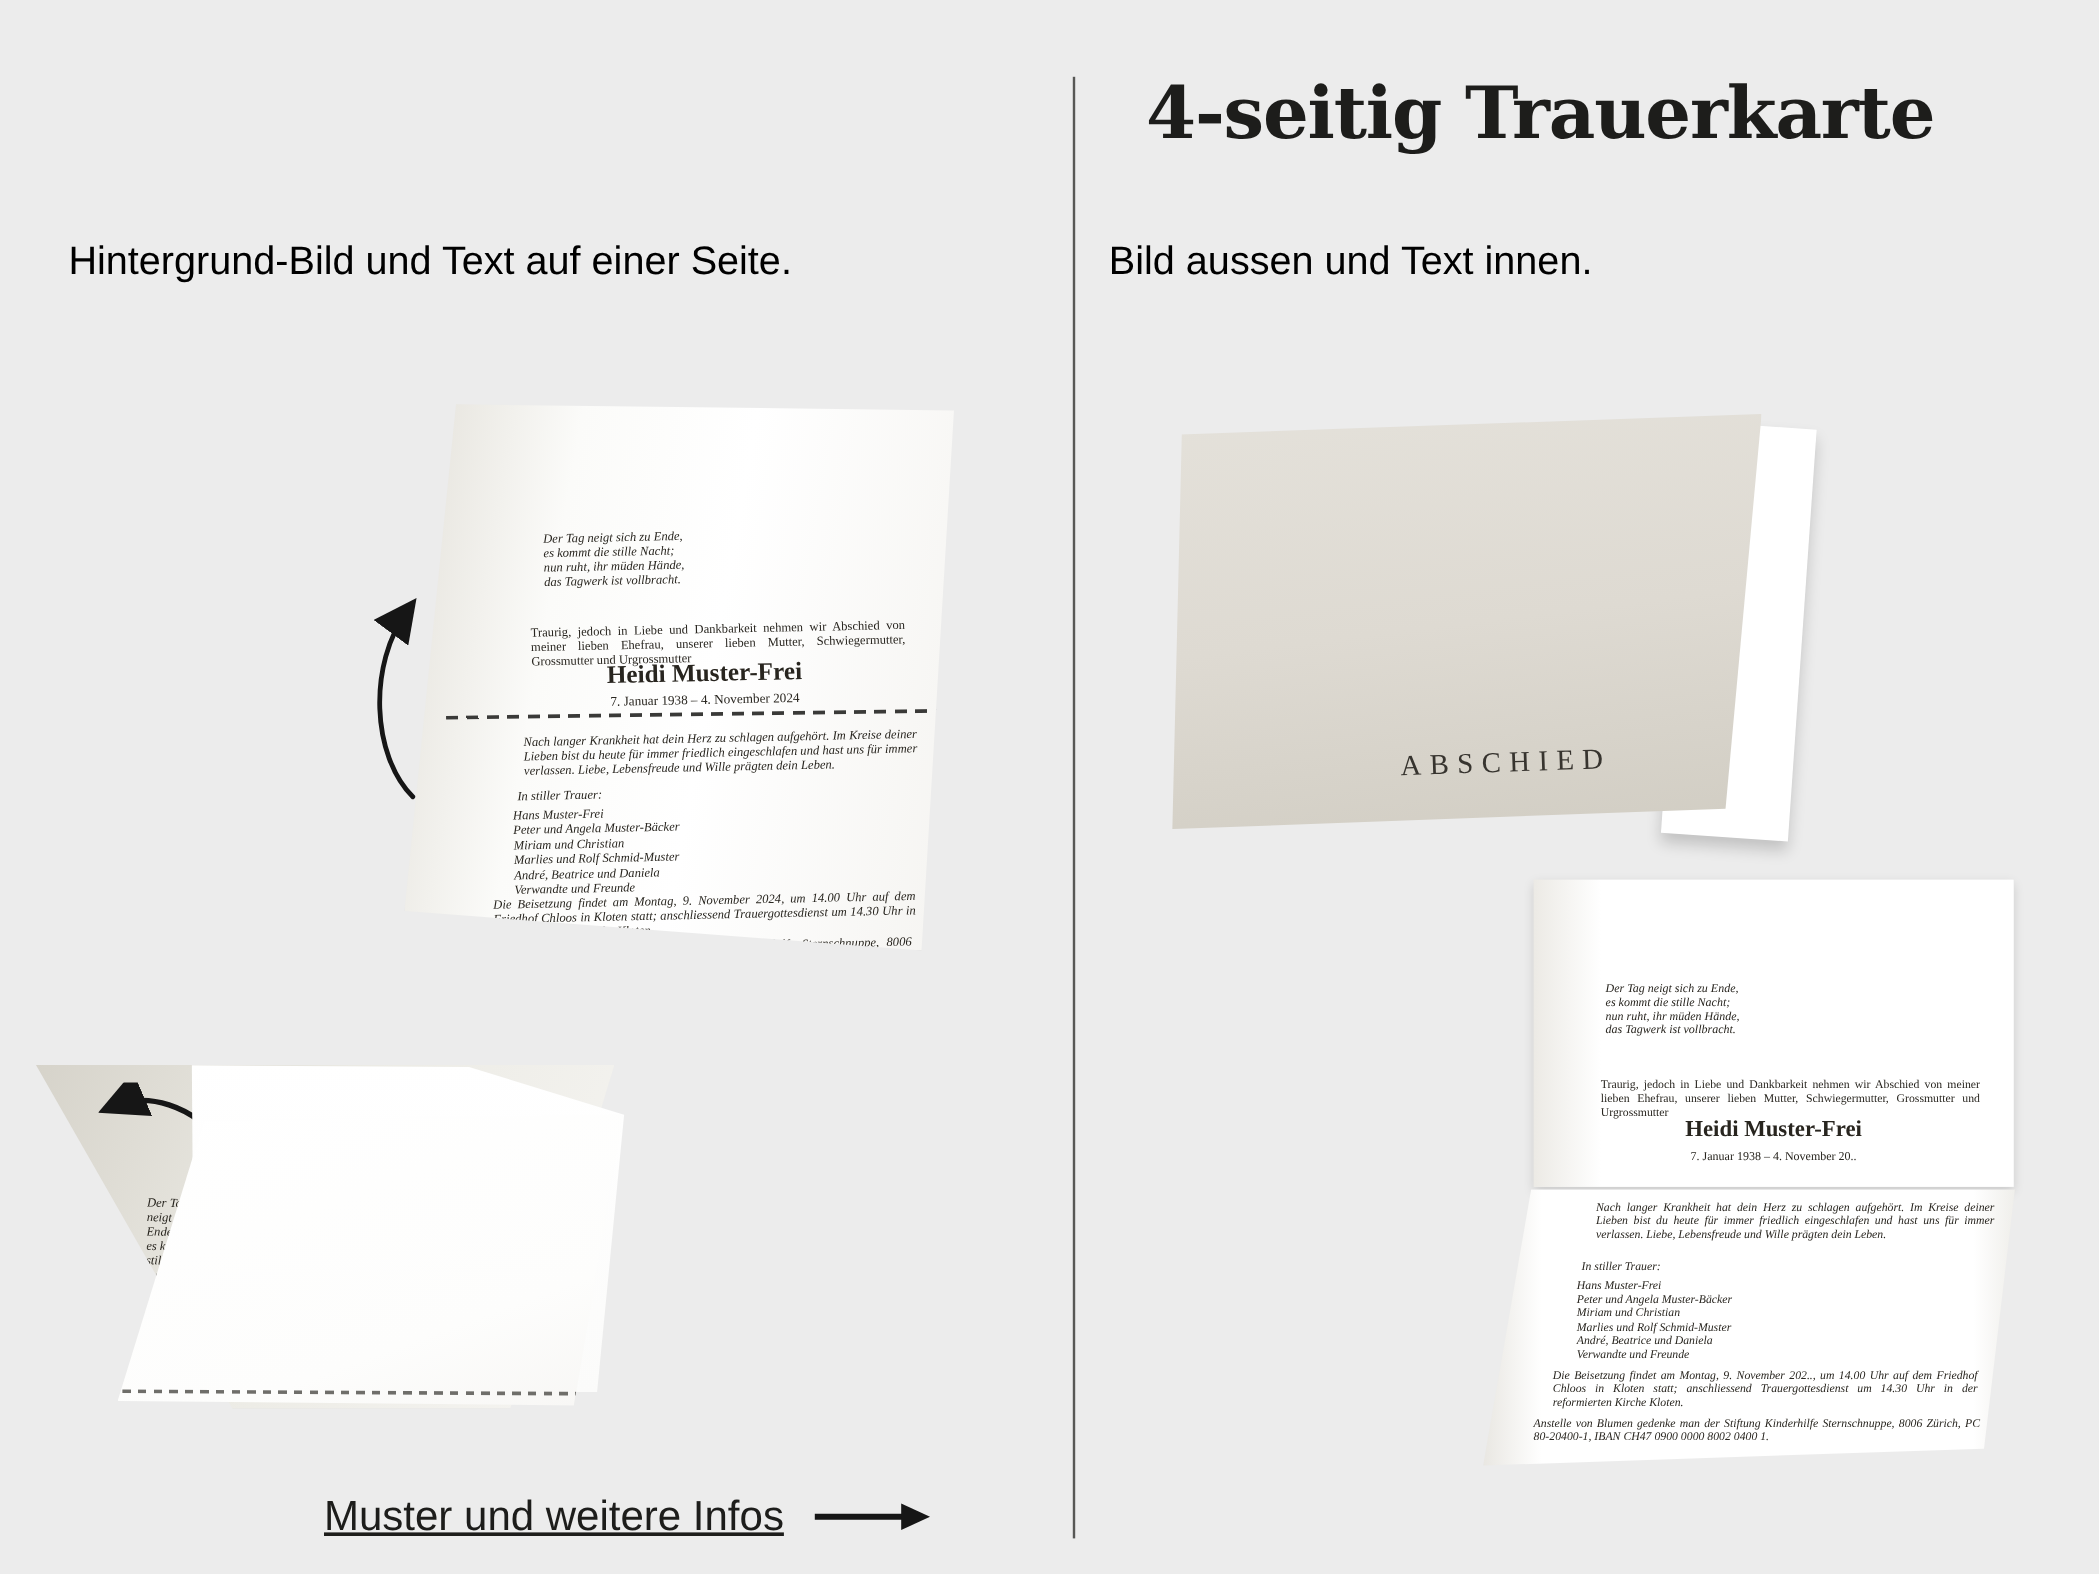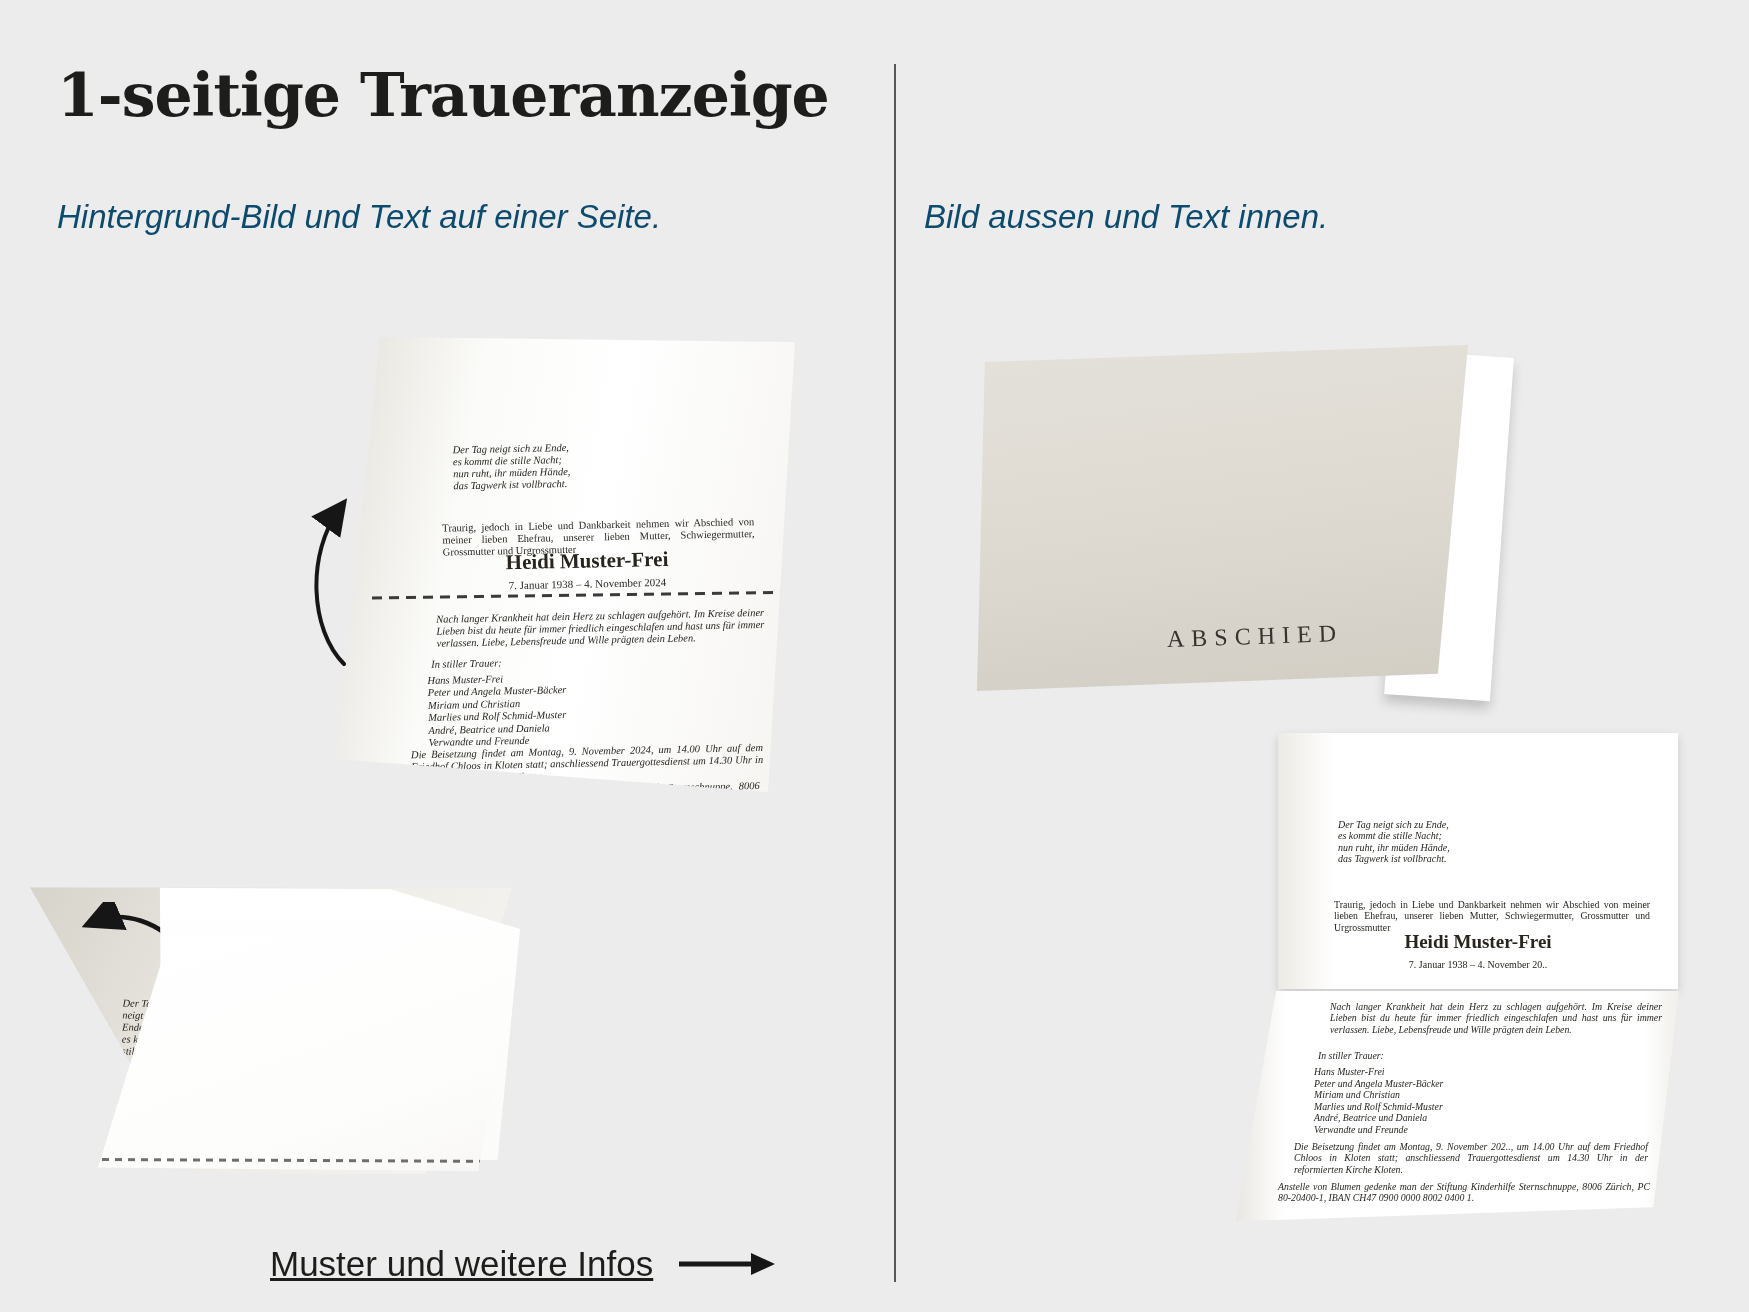--- a/index.html
+++ b/index.html
@@ -8,21 +8,21 @@
     background:#ececec;font-family:"Liberation Sans",sans-serif;color:#1d1d1b;
   }
   
   .col-title{
     position:absolute;top:60px;margin:0;
     font-family:"DejaVu Serif",serif;font-weight:bold;
     font-size:60px;letter-spacing:-1px;color:#1d1d1b;white-space:nowrap;
   }
   .col-sub{
     position:absolute;top:198px;margin:0;
-    font-family:"Liberation Sans",sans-serif;font-size:33px;color:#0c4a6e;white-space:nowrap;font-style:italic;
+    font-family:"Liberation Sans",sans-serif;font-size:33px;color:#000000;white-space:nowrap;
   }
   .divider{position:absolute;left:894px;top:64px;width:2px;height:1218px;background:#575755;}
 
   
   .ctext{font-family:"Liberation Serif",serif;color:#28251f;}
   .poem{font-style:italic;font-size:10.5px;line-height:1.14;}
   .body-txt{font-size:10.5px;line-height:1.16;text-align:justify;}
   .name-line{font-weight:bold;font-size:21px;line-height:1;text-align:center;}
   .dates-line{font-size:11px;text-align:center;}
   .ital{font-style:italic;}
@@ -129,21 +129,20 @@
 
   svg{display:block;}
 </style>
 </head>
 <body>
 
 <div class="canvas">
 
   <div class="divider"></div>
 
-  <h1 class="col-title" style="left:57px">1-seitige Traueranzeige</h1>
   <p class="col-sub" style="left:57px">Hintergrund-Bild und Text auf einer Seite.</p>
 
   <div class="card-announce">
     <div class="announce-content">
       <div class="ctext poem an-poem">
         <div>Der Tag neigt sich zu Ende,</div>
         <div>es kommt die stille Nacht;</div>
         <div>nun ruht, ihr müden Hände,</div>
         <div>das Tagwerk ist vollbracht.</div>
       </div>
@@ -197,20 +196,21 @@
   </div>
 
   <div class="footer-row">
     <span class="footer-label">Muster und weitere Infos</span>
     <svg width="100" height="32" viewBox="0 0 100 32">
       <line x1="2" y1="16" x2="76" y2="16" stroke="#161616" stroke-width="5"></line>
       <polygon points="74,5 98,16 74,27" fill="#161616"></polygon>
     </svg>
   </div>
 
+  <h1 class="col-title" style="left:955px">4-seitig Trauerkarte</h1>
   <p class="col-sub" style="left:924px">Bild aussen und Text innen.</p>
 
   <div class="cover-back"></div>
   <div class="cover-face">
     <div class="cover-word">ABSCHIED</div>
   </div>
 
   <div class="inner-top">
     <div class="ctext poem it-poem">
       <div>Der Tag neigt sich zu Ende,</div>

